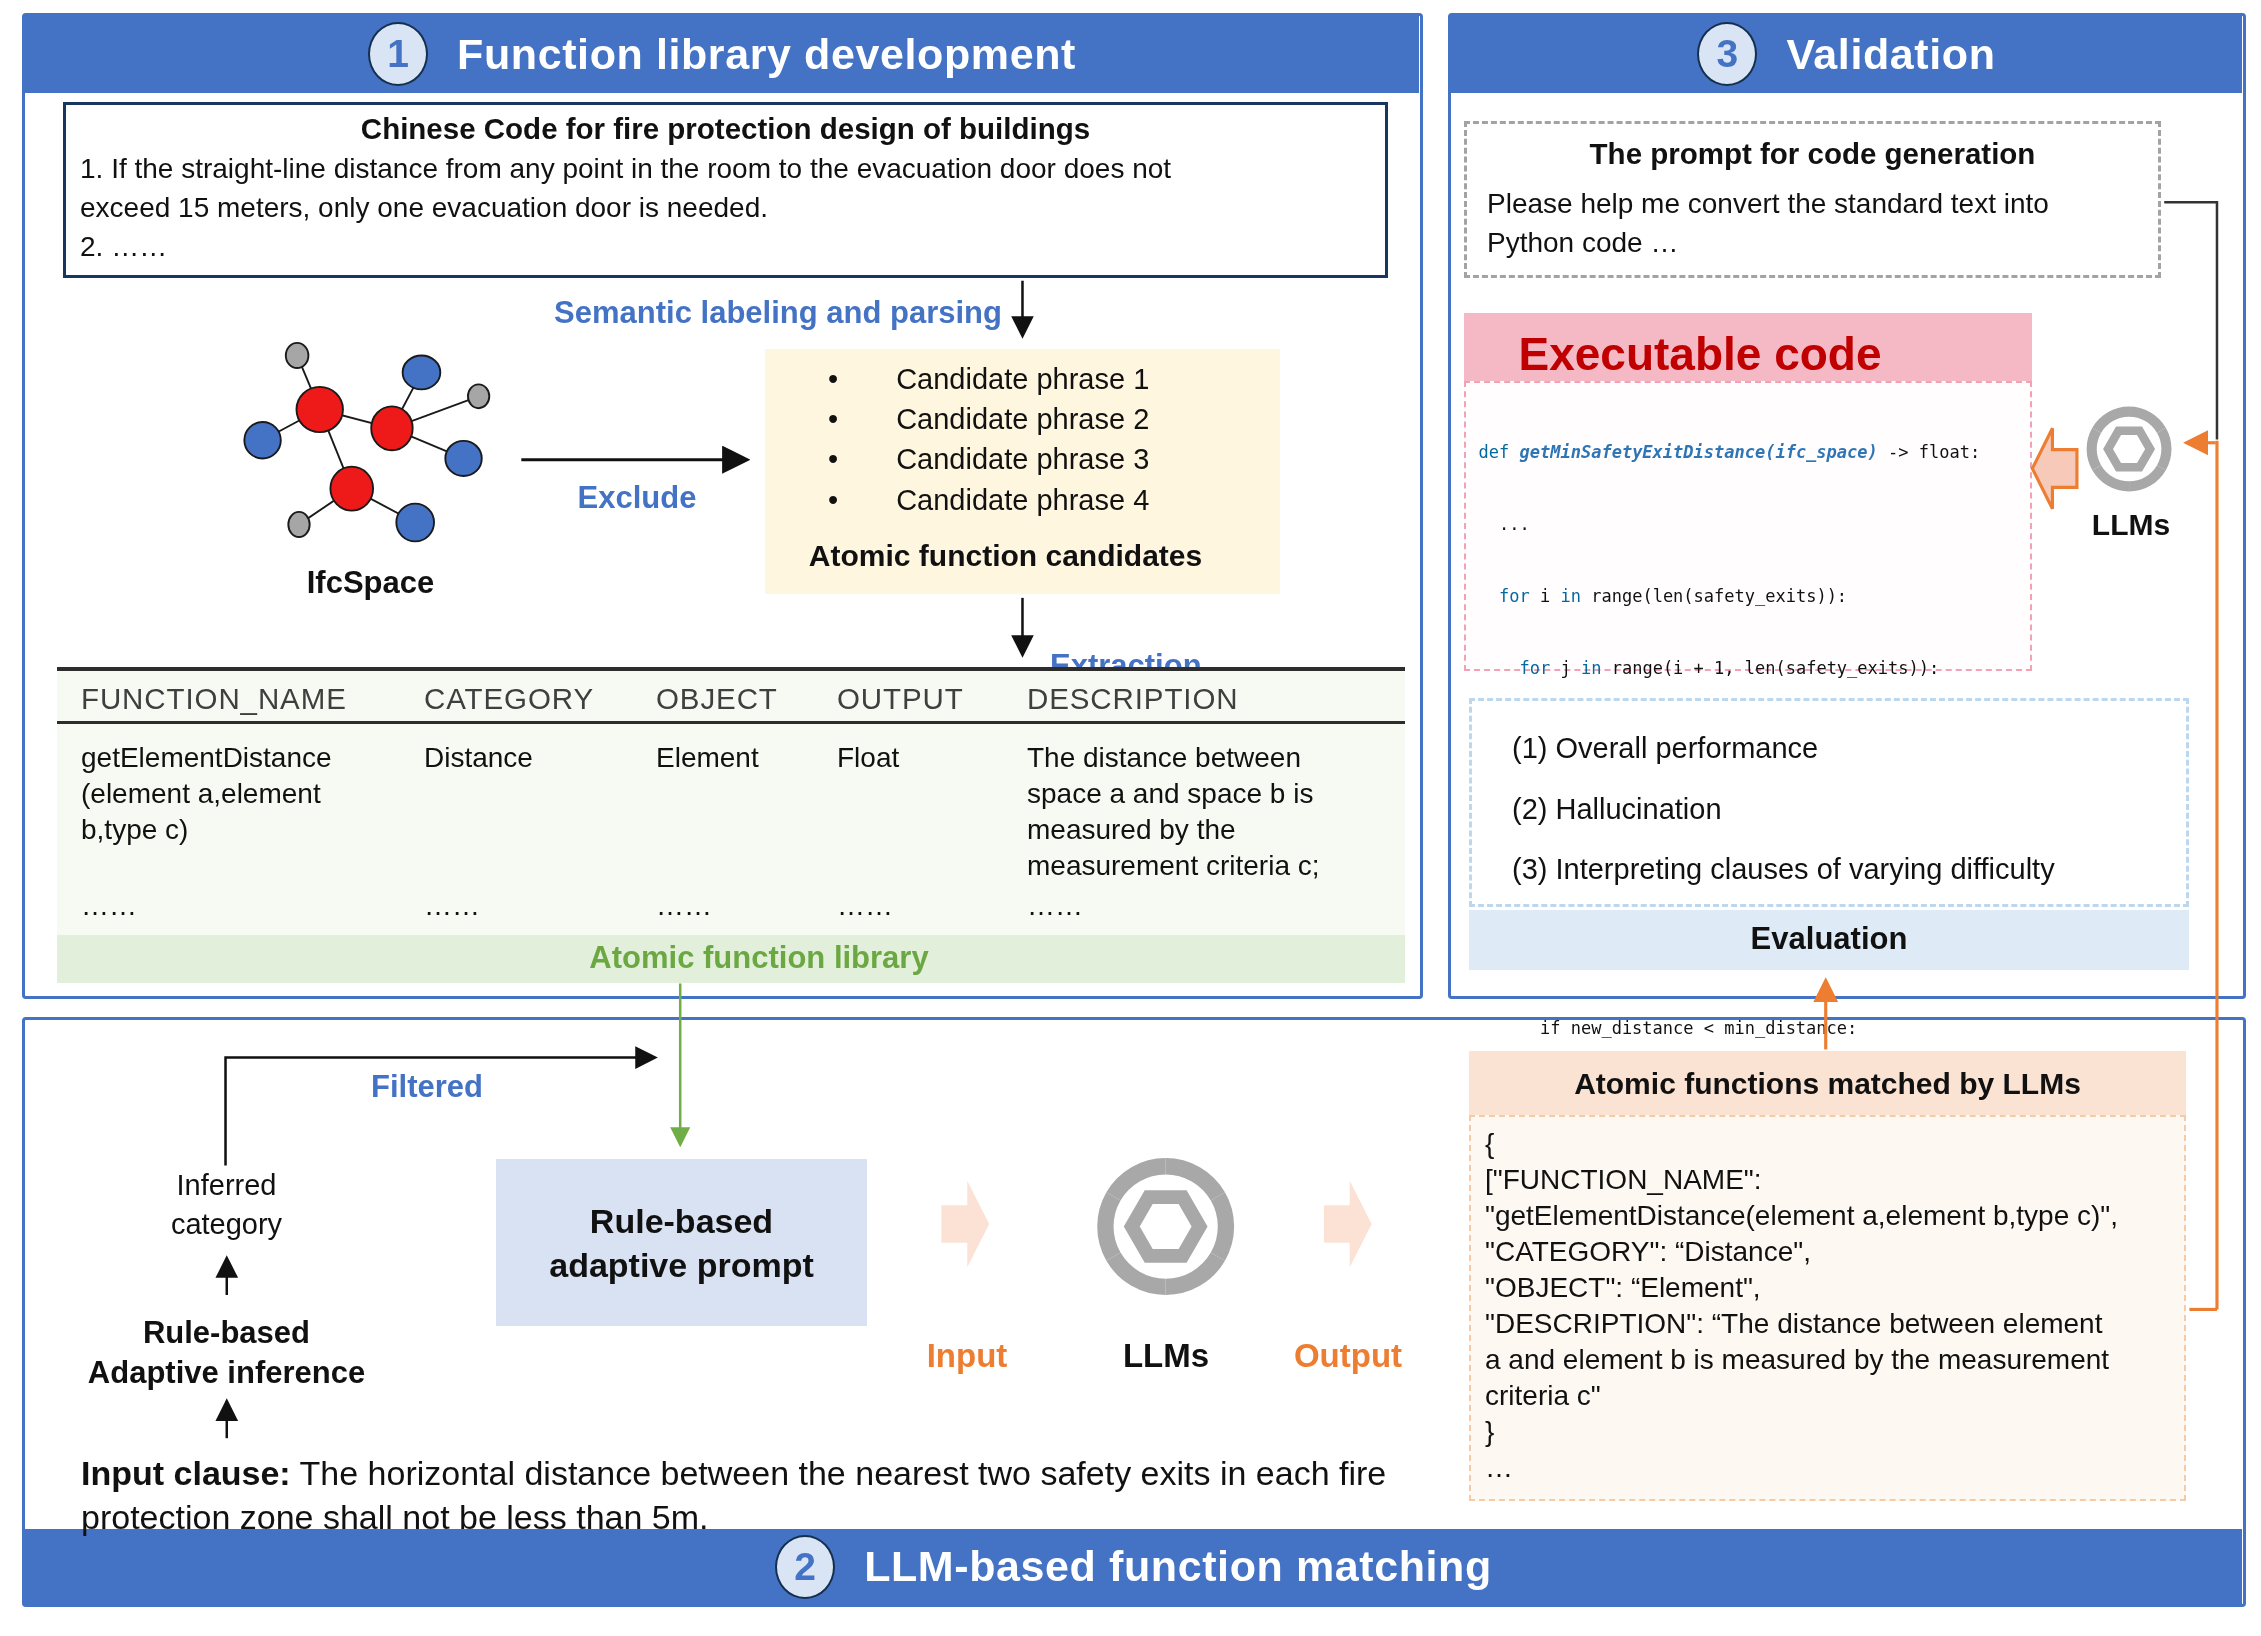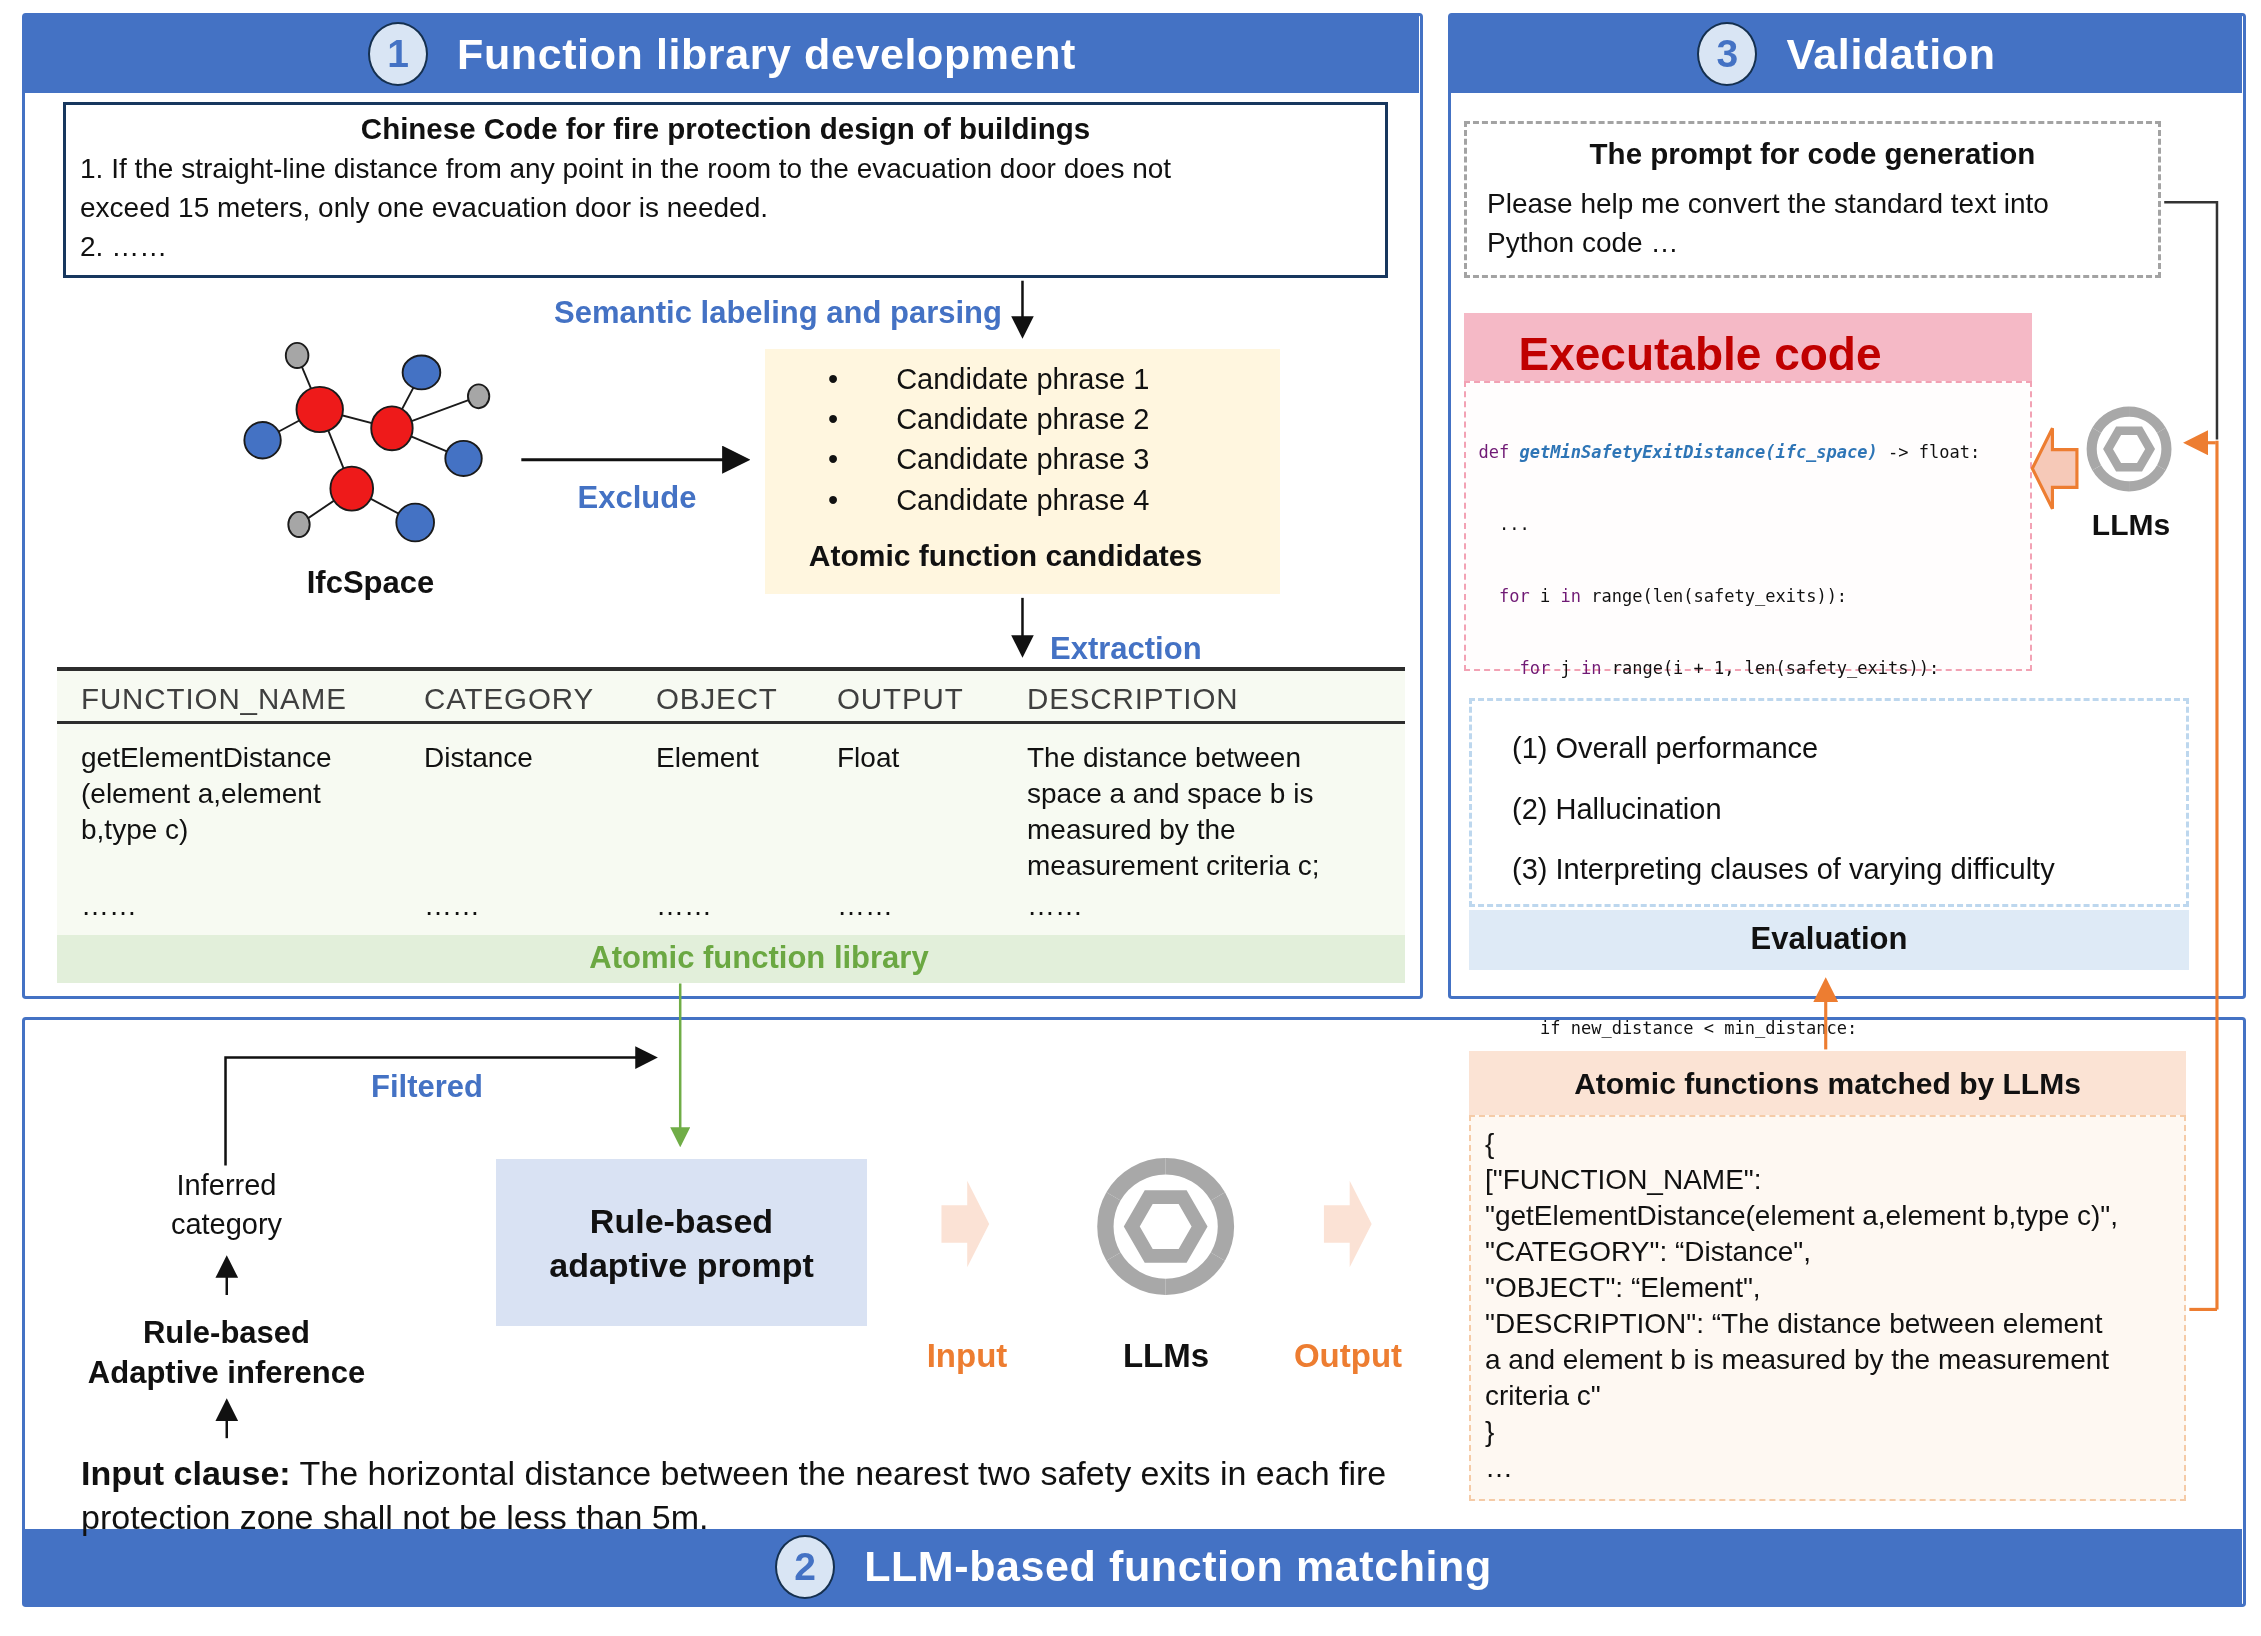--- a/index.html
+++ b/index.html
@@ -9,21 +9,21 @@
   .panel{position:absolute;border:3.1px solid #4472C4;background:#fff;box-sizing:border-box;border-radius:3.8px;}
   .band{position:absolute;background:#4472C4;display:flex;align-items:center;justify-content:center;gap:29px;}
   .band .num{width:60px;height:64px;border-radius:50%;background:#D9E5F4;border:2.5px solid #15304f;
              display:flex;align-items:center;justify-content:center;
              font-size:39px;font-weight:bold;color:#4472C4;box-sizing:border-box;}
   .band .ttl{color:#fff;font-weight:bold;font-size:43px;letter-spacing:0.6px;}
   .blue-label{color:#4472C4;font-weight:bold;font-size:31px;}
   .bold{font-weight:bold;}
   .center{text-align:center;}
   .code{font-family:"DejaVu Sans Mono",monospace;font-size:17px;line-height:24px;white-space:pre;}
-  .code .kw{color:#701a75;}
+  .code .kw{color:#0369a1;}
   .code .fn{color:#2E75B6;font-weight:bold;font-style:italic;}
   .code .red{color:#C00000;font-weight:bold;font-style:italic;text-decoration:underline;}
   .tbl-h{font-size:29.5px;color:#3f3f3f;letter-spacing:0.9px;}
   .cell{font-size:28px;line-height:36px;}
   svg{position:absolute;left:0;top:0;}
 </style>
 </head>
 <body>
 
 <div id="canvas">
@@ -61,21 +61,21 @@
   <div class="abs" style="left:828px;top:403px;font-size:29px;">
     <span>•</span><span style="display:inline-block;width:58px;"></span><span>Candidate phrase 2</span></div>
   <div class="abs" style="left:828px;top:443px;font-size:29px;">
     <span>•</span><span style="display:inline-block;width:58px;"></span><span>Candidate phrase 3</span></div>
   <div class="abs" style="left:828px;top:484px;font-size:29px;">
     <span>•</span><span style="display:inline-block;width:58px;"></span><span>Candidate phrase 4</span></div>
   <div class="abs center bold" style="left:748px;top:539px;width:515px;font-size:30px;">Atomic function candidates</div>
 
   <div class="abs center bold" style="left:270px;top:565px;width:201px;font-size:31px;">IfcSpace</div>
   <div class="abs center blue-label" style="left:546px;top:480px;width:182px;">Exclude</div>
-  <div class="abs blue-label" style="left:1050px;top:631px;">Extraction</div>
+  <div class="abs blue-label" style="left:1050px;top:648px;">Extraction</div>
 
   <div class="abs" style="left:57px;top:667px;width:1348px;height:268px;background:#F7FAF2;border-top:4.4px solid #2d2d2d;box-sizing:border-box;"></div>
   <div class="abs" style="left:57px;top:721px;width:1348px;height:2.5px;background:#2d2d2d;"></div>
   <div class="abs tbl-h" style="left:81px;top:682px;">FUNCTION_NAME</div>
   <div class="abs tbl-h" style="left:424px;top:682px;">CATEGORY</div>
   <div class="abs tbl-h" style="left:656px;top:682px;">OBJECT</div>
   <div class="abs tbl-h" style="left:837px;top:682px;">OUTPUT</div>
   <div class="abs tbl-h" style="left:1027px;top:682px;">DESCRIPTION</div>
 
   <div class="abs cell" style="left:81px;top:740px;">

